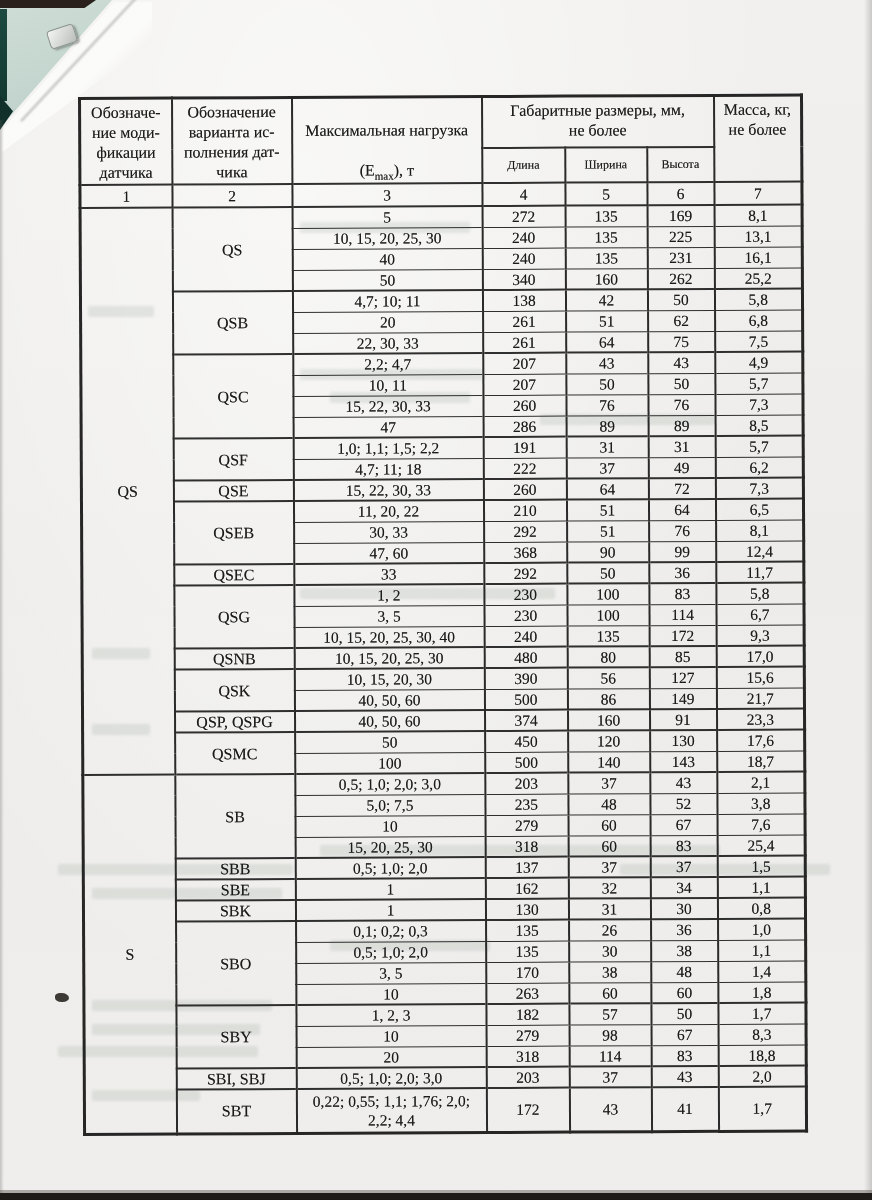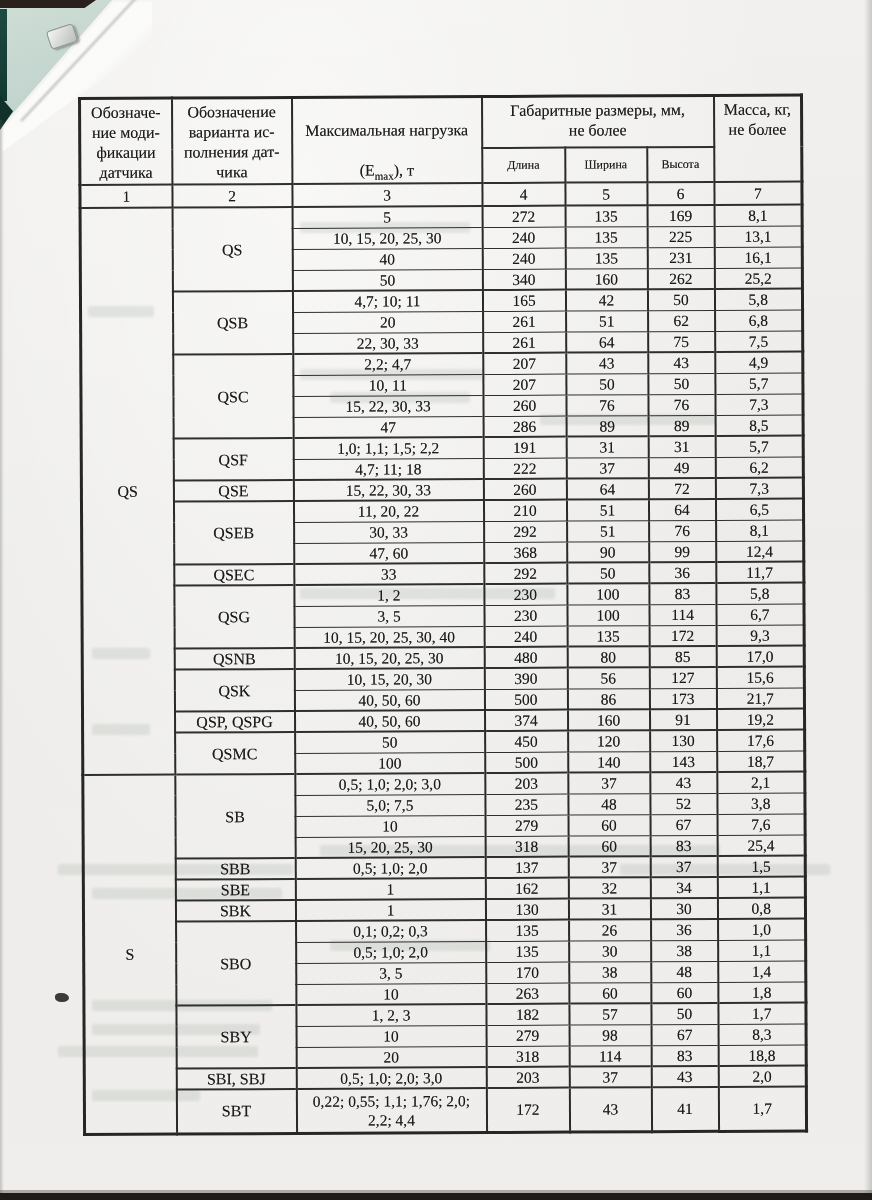--- a/index.html
+++ b/index.html
@@ -190,21 +190,21 @@
           <tr>
             <td>50</td>
             <td>340</td>
             <td>160</td>
             <td>262</td>
             <td>25,2</td>
           </tr>
           <tr class="variant-start">
             <td rowspan="3" class="variant-cell">QSB</td>
             <td>4,7; 10; 11</td>
-            <td>165</td>
+            <td>138</td>
             <td>42</td>
             <td>50</td>
             <td>5,8</td>
           </tr>
           <tr>
             <td>20</td>
             <td>261</td>
             <td>51</td>
             <td>62</td>
             <td>6,8</td>
@@ -333,30 +333,30 @@
             <td>10, 15, 20, 30</td>
             <td>390</td>
             <td>56</td>
             <td>127</td>
             <td>15,6</td>
           </tr>
           <tr>
             <td>40, 50, 60</td>
             <td>500</td>
             <td>86</td>
-            <td>173</td>
+            <td>149</td>
             <td>21,7</td>
           </tr>
           <tr class="variant-start">
             <td rowspan="1" class="variant-cell">QSP, QSPG</td>
             <td>40, 50, 60</td>
             <td>374</td>
             <td>160</td>
             <td>91</td>
-            <td>19,2</td>
+            <td>23,3</td>
           </tr>
           <tr class="variant-start">
             <td rowspan="2" class="variant-cell">QSMC</td>
             <td>50</td>
             <td>450</td>
             <td>120</td>
             <td>130</td>
             <td>17,6</td>
           </tr>
           <tr>

